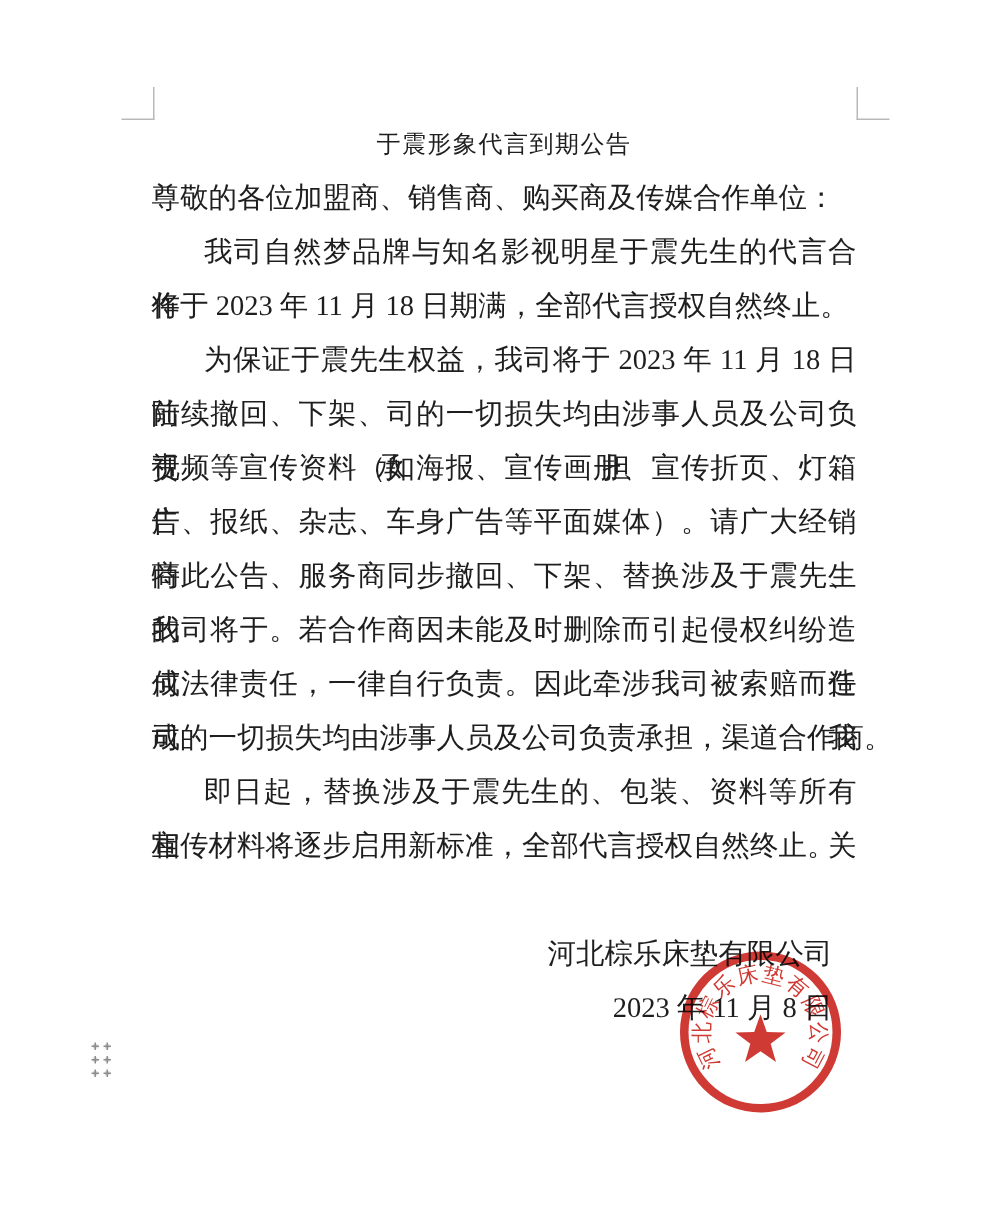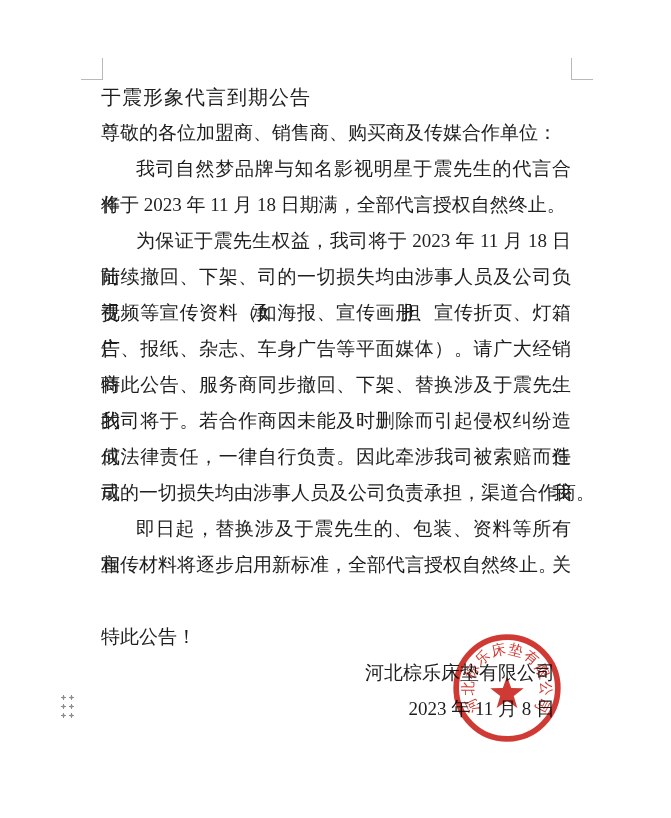--- a/index.html
+++ b/index.html
@@ -14,21 +14,21 @@
   
   .mark{position:absolute;width:21px;height:21px;}
   .mark-tl{left:81px;top:58px;border-right:1px solid #b9b9b9;border-bottom:1px solid #b9b9b9;}
   .mark-tr{left:571px;top:58px;border-left:1px solid #b9b9b9;border-bottom:1px solid #b9b9b9;}
 
   
   .doc-body{
     position:absolute;left:101px;top:79px;width:470px;
     font-size:19px;line-height:36px;
   }
-  .doc-title{height:36px;text-align:left;font-size:20px;letter-spacing:1px;}
+  .doc-title{height:36px;text-align:center;font-size:16px;letter-spacing:1px;}
   .line{height:36px;white-space:nowrap;}
   .line.j{white-space:normal;text-align:justify;text-align-last:justify;}
   .line.ind{text-indent:35px;}
   .line.blank{height:36px;}
   .line.sig{text-align:right;padding-right:16px;}
 
   
   .stamp{
     position:absolute;left:450px;top:631px;width:114px;height:114px;
     mix-blend-mode:multiply;opacity:.93;pointer-events:none;
@@ -70,21 +70,20 @@
     <div class="line j">陆续撤回、下架、司的一切损失均由涉事人员及公司负责承担、</div>
     <div class="line j">视频等宣传资料（如海报、宣传画册、宣传折页、灯箱广</div>
     <div class="line j">告、报纸、杂志、车身广告等平面媒体）。请广大经销商、</div>
     <div class="line j">特此公告、服务商同步撤回、下架、替换涉及于震先生的</div>
     <div class="line j">我司将于。若合作商因未能及时删除而引起侵权纠纷造成任</div>
     <div class="line j">何法律责任，一律自行负责。因此牵涉我司被索赔而造成我</div>
     <div class="line">司的一切损失均由涉事人员及公司负责承担，渠道合作商。</div>
     <div class="line j ind">即日起，替换涉及于震先生的、包装、资料等所有相关</div>
     <div class="line">宣传材料将逐步启用新标准，全部代言授权自然终止。</div>
     <div class="line blank"></div>
-    <div class="line">特此公告！</div>
     <div class="line sig">河北棕乐床垫有限公司</div>
     <div class="line sig">2023 年 11 月 8 日</div>
   </div>
 
   <div class="stamp">
     <svg viewBox="0 0 120 120" xmlns="http://www.w3.org/2000/svg">
       <defs>
         <path id="sealArc" d="M 32.42 83.14 A 36 36 0 1 1 87.58 83.14" fill="none"></path>
       </defs>
       <circle cx="60" cy="60" r="53.5" fill="none" stroke="#cc2b24" stroke-width="6"></circle>

